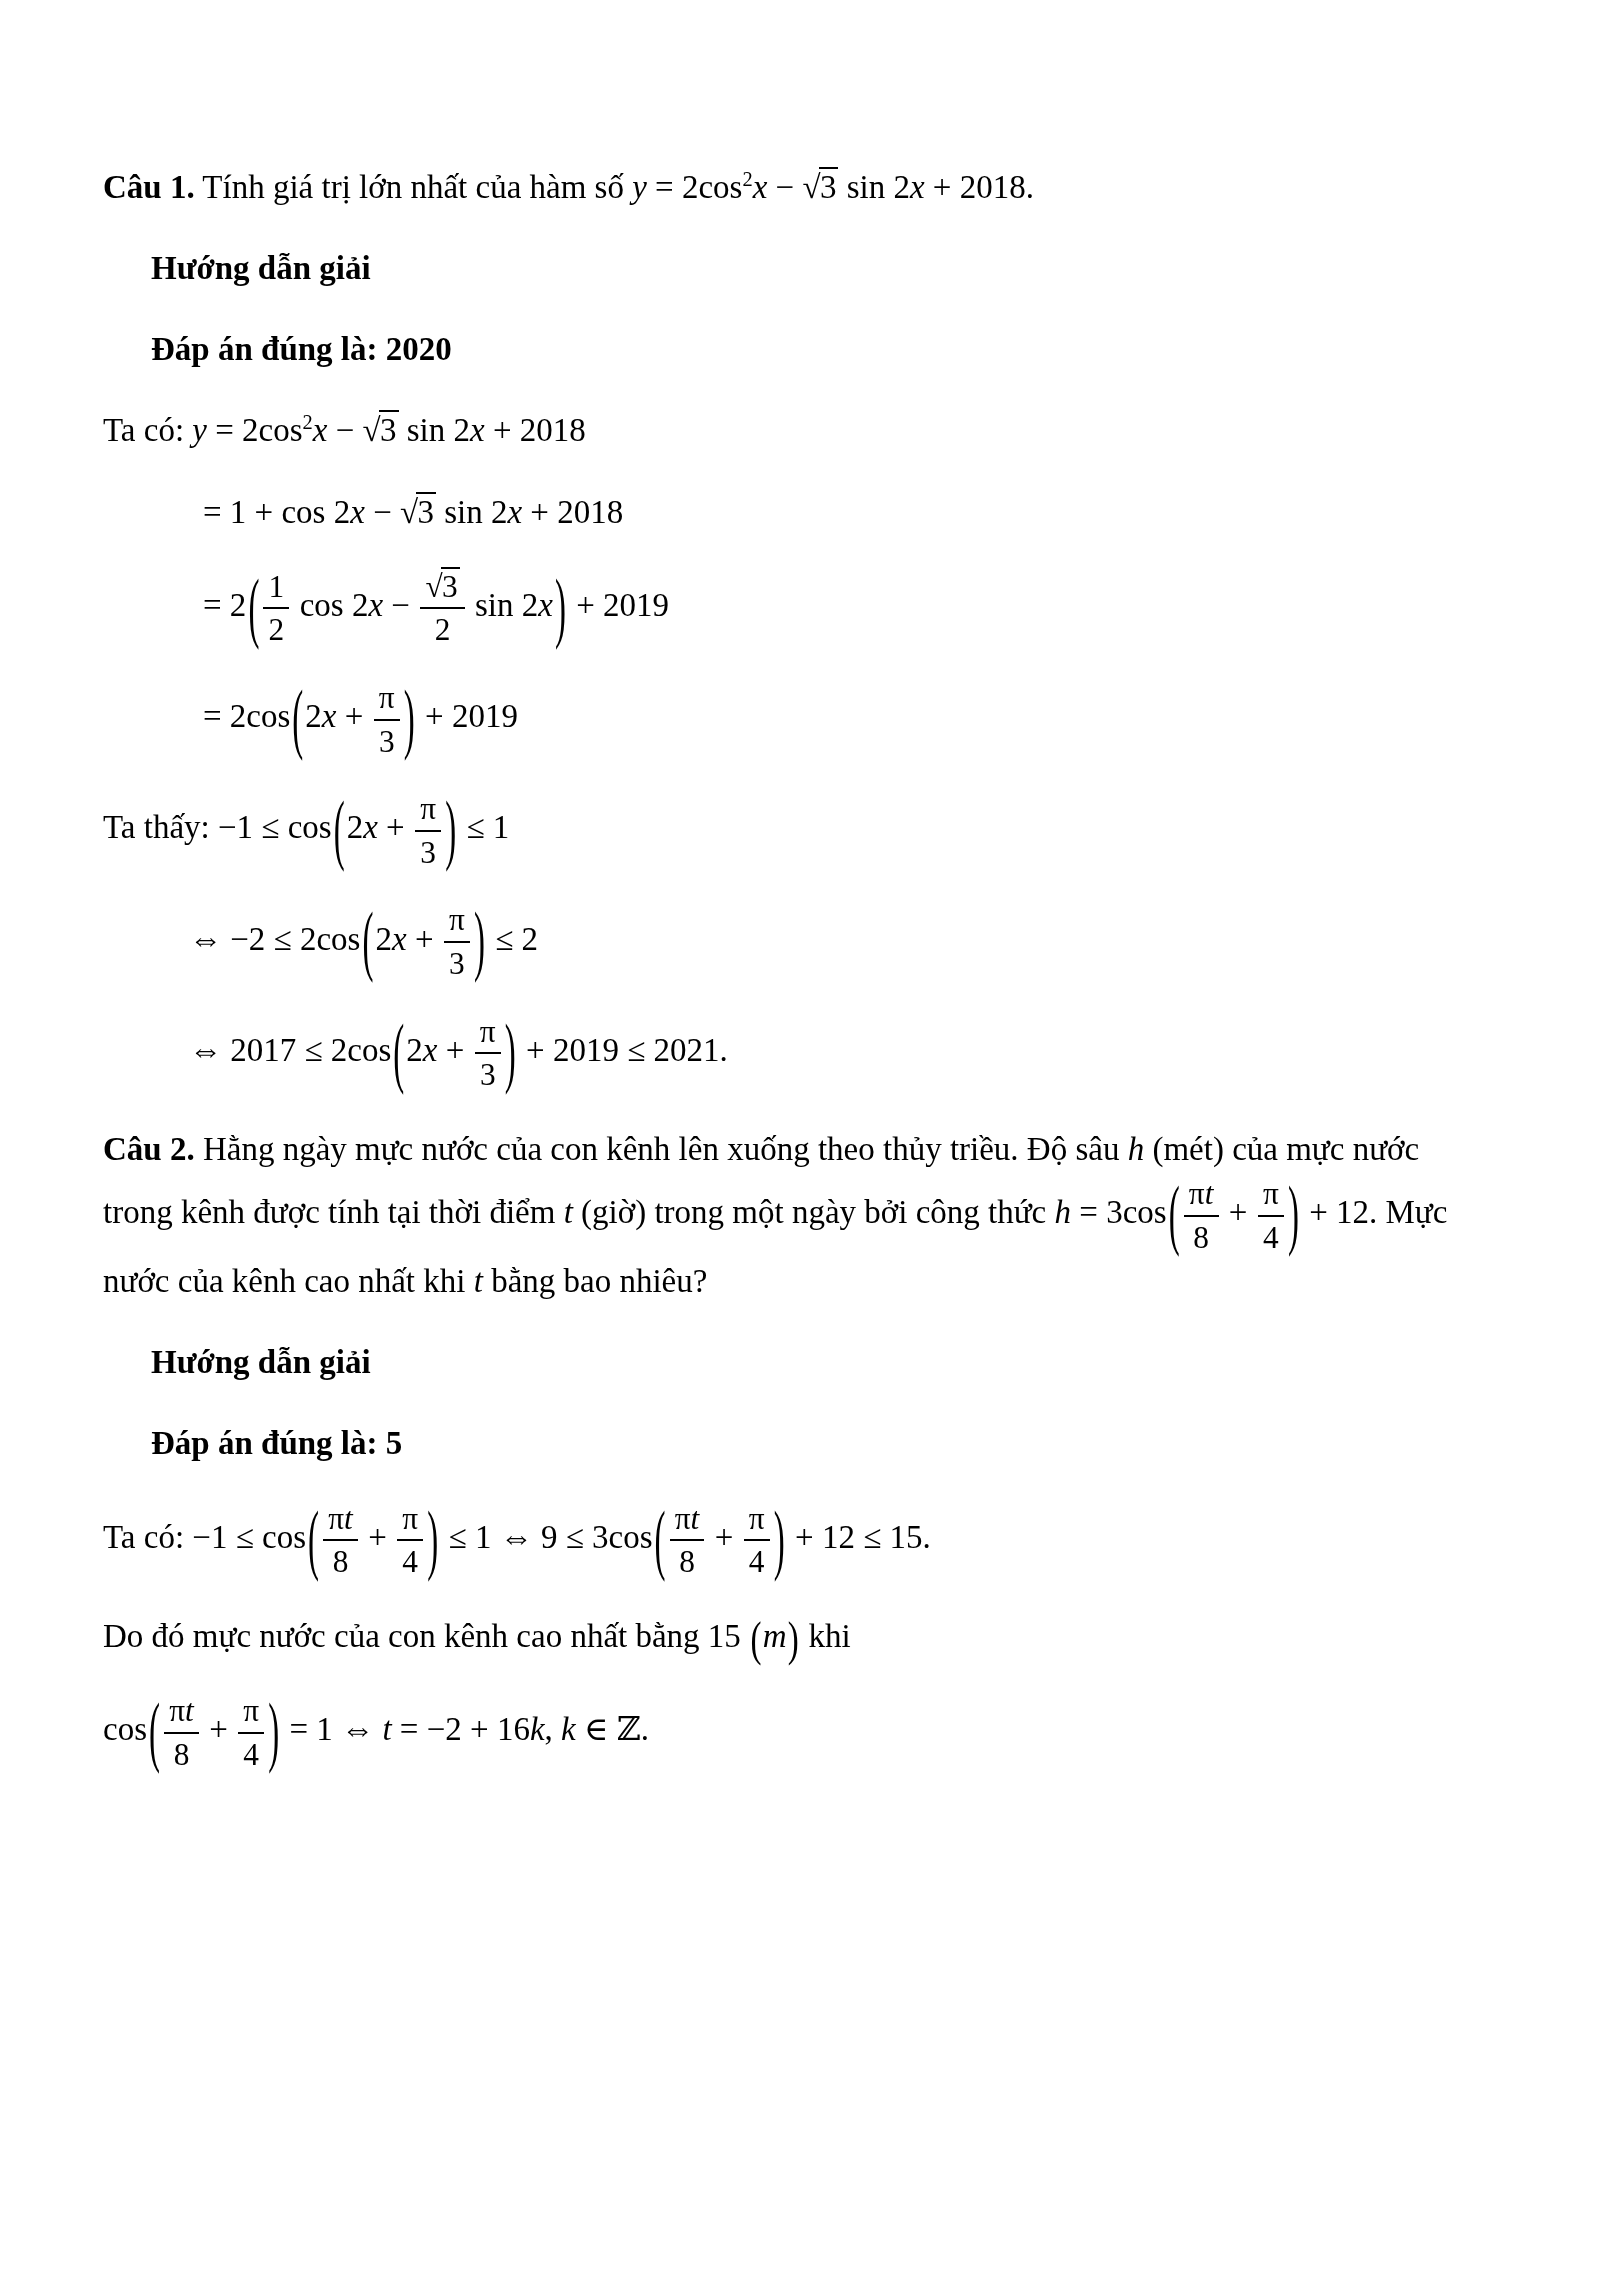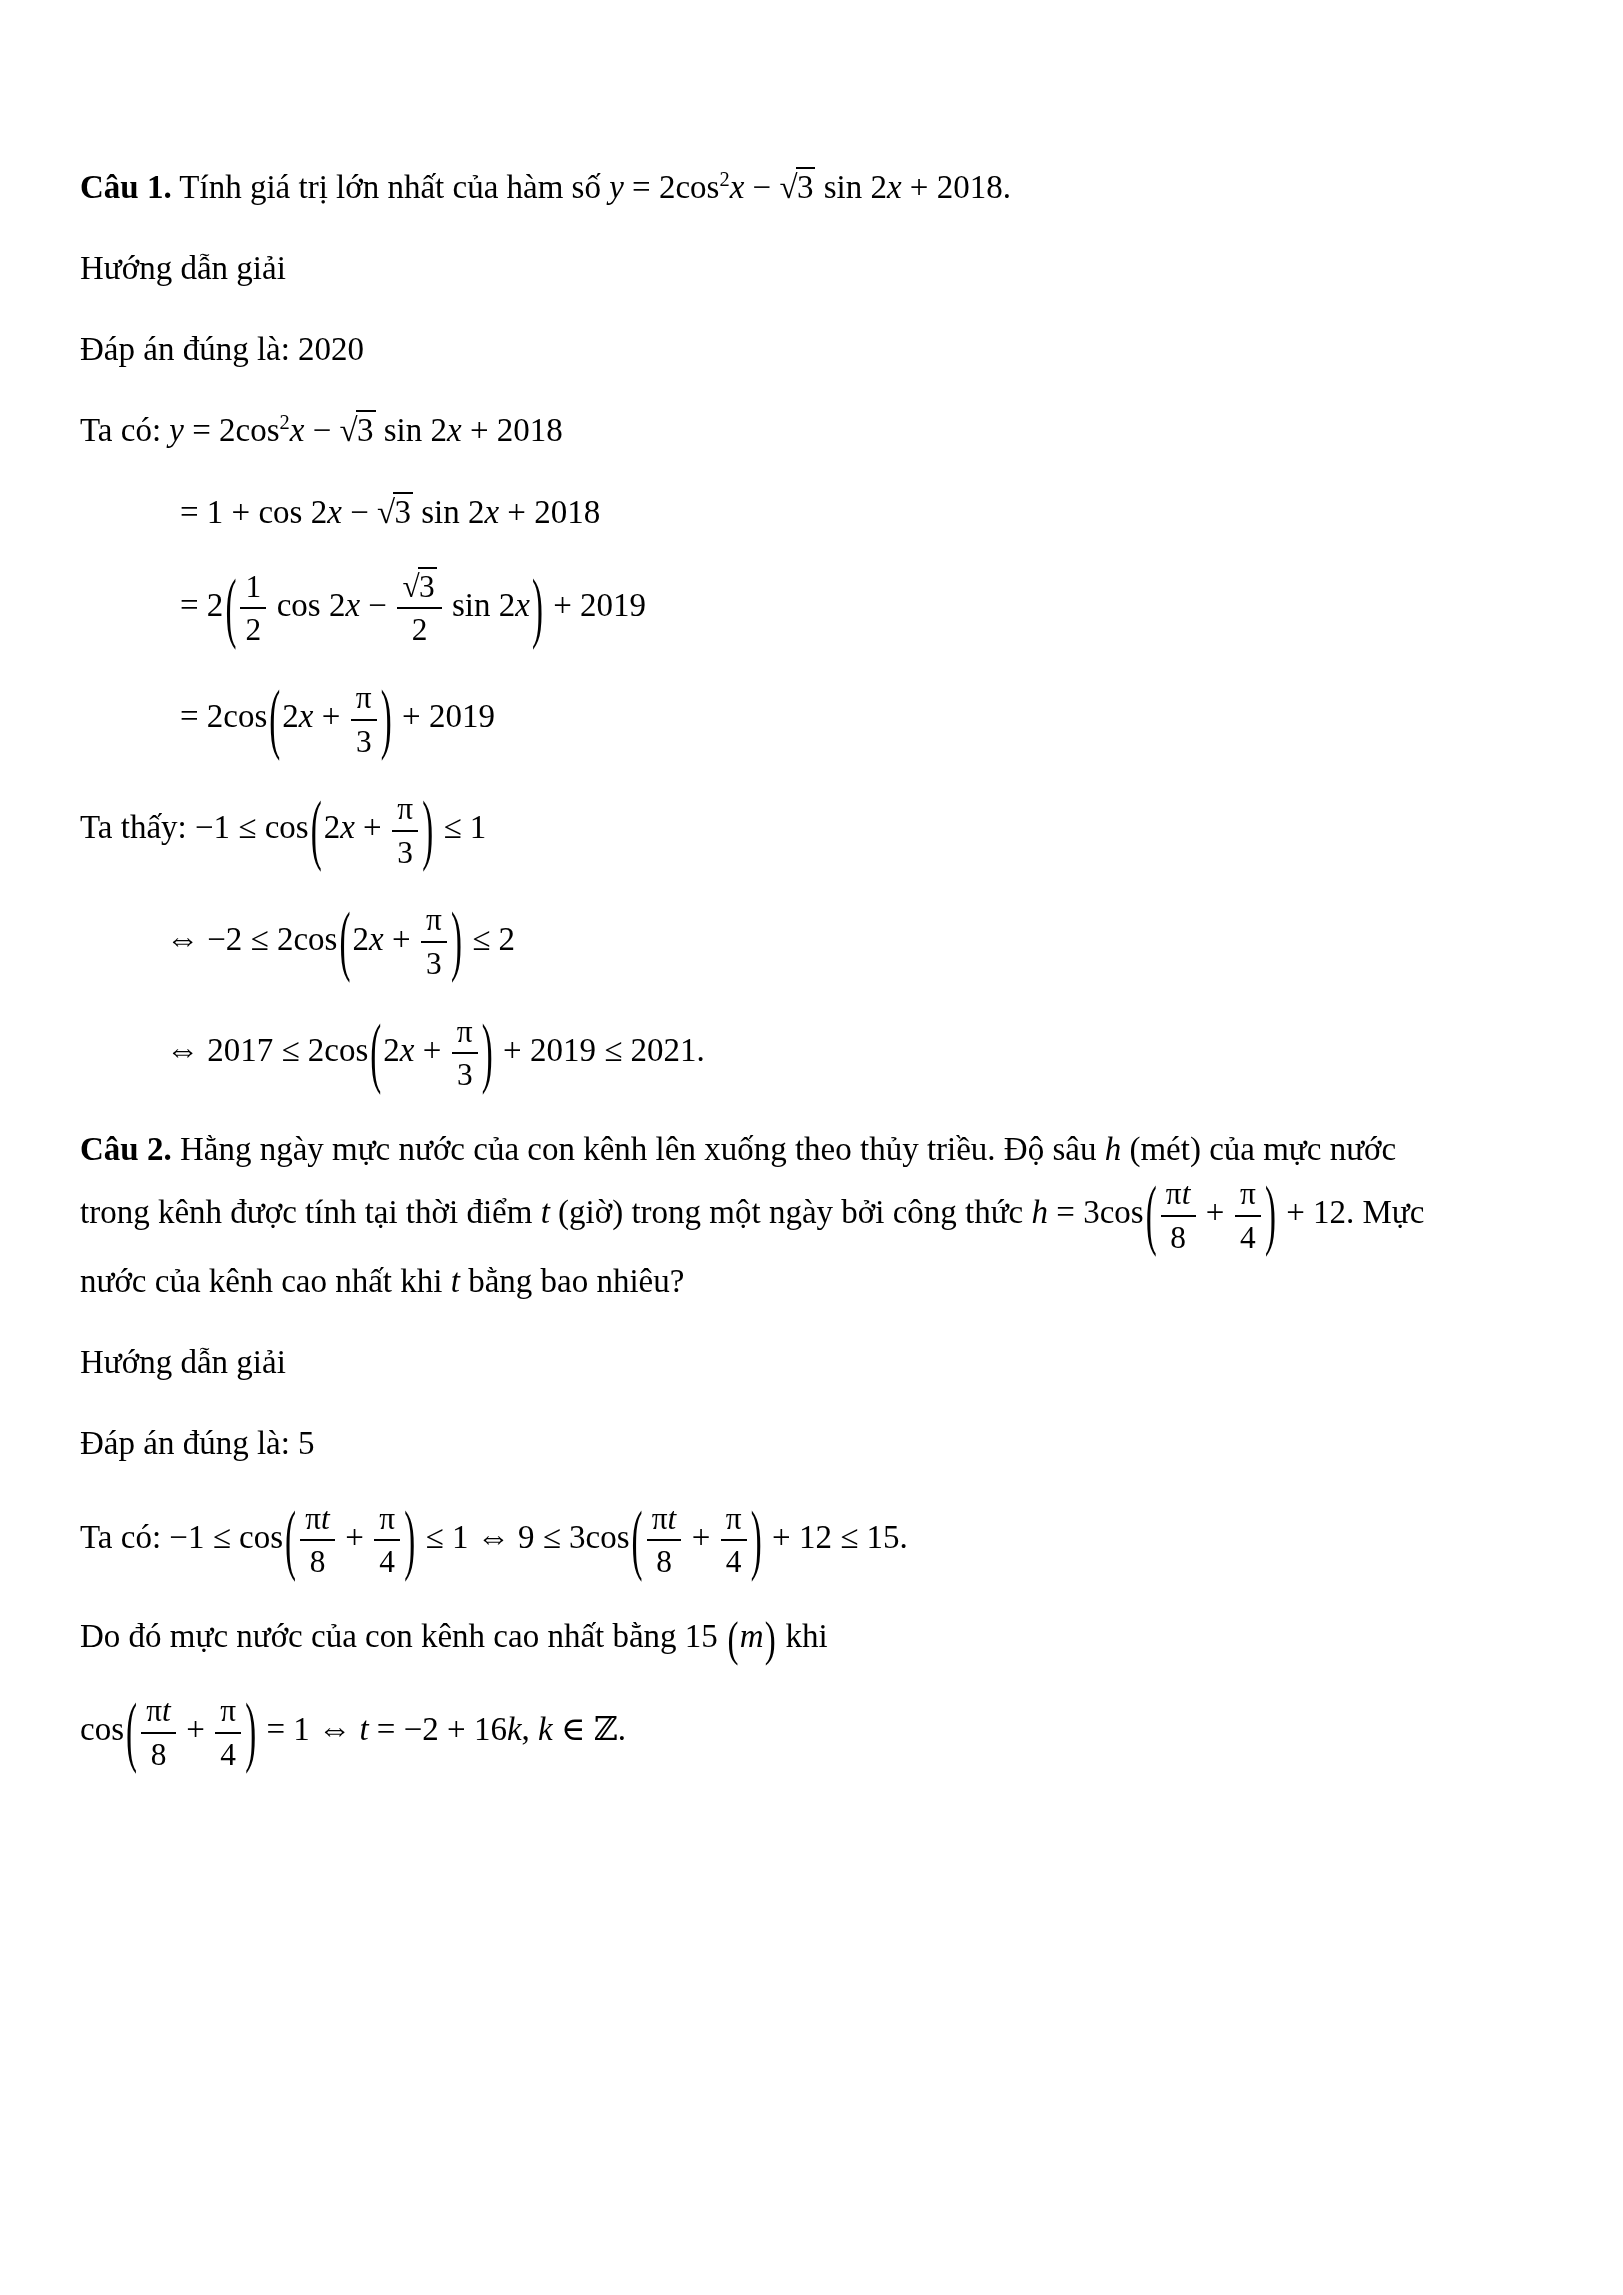--- a/index.html
+++ b/index.html
@@ -4,23 +4,23 @@
 <style>
   * { margin: 0; padding: 0; box-sizing: border-box; }
   html, body { background: #ffffff; }
   body {
     width: 1623px;
     min-height: 2295px;
     font-family: "Liberation Serif", "DejaVu Serif", serif;
     font-size: 33px;
     color: #000000;
   }
-  .page { padding: 162px 151px 131px 80px; }
+  .page { padding: 162px 151px 131px 103px; }
   p { margin-bottom: 30px; line-height: 1.55; }
-  p.bold { font-weight: normal; }
+  p.bold { font-weight: bold; margin-left: 48px; }
   .ind1 { margin-left: 100px; }   
   .ind2 { margin-left: 86px; }   
   .m { white-space: nowrap; }
   i { font-style: italic; }
   sup { font-size: 0.62em; }
 
   
   .frac {
     display: inline-block;
     vertical-align: middle;

